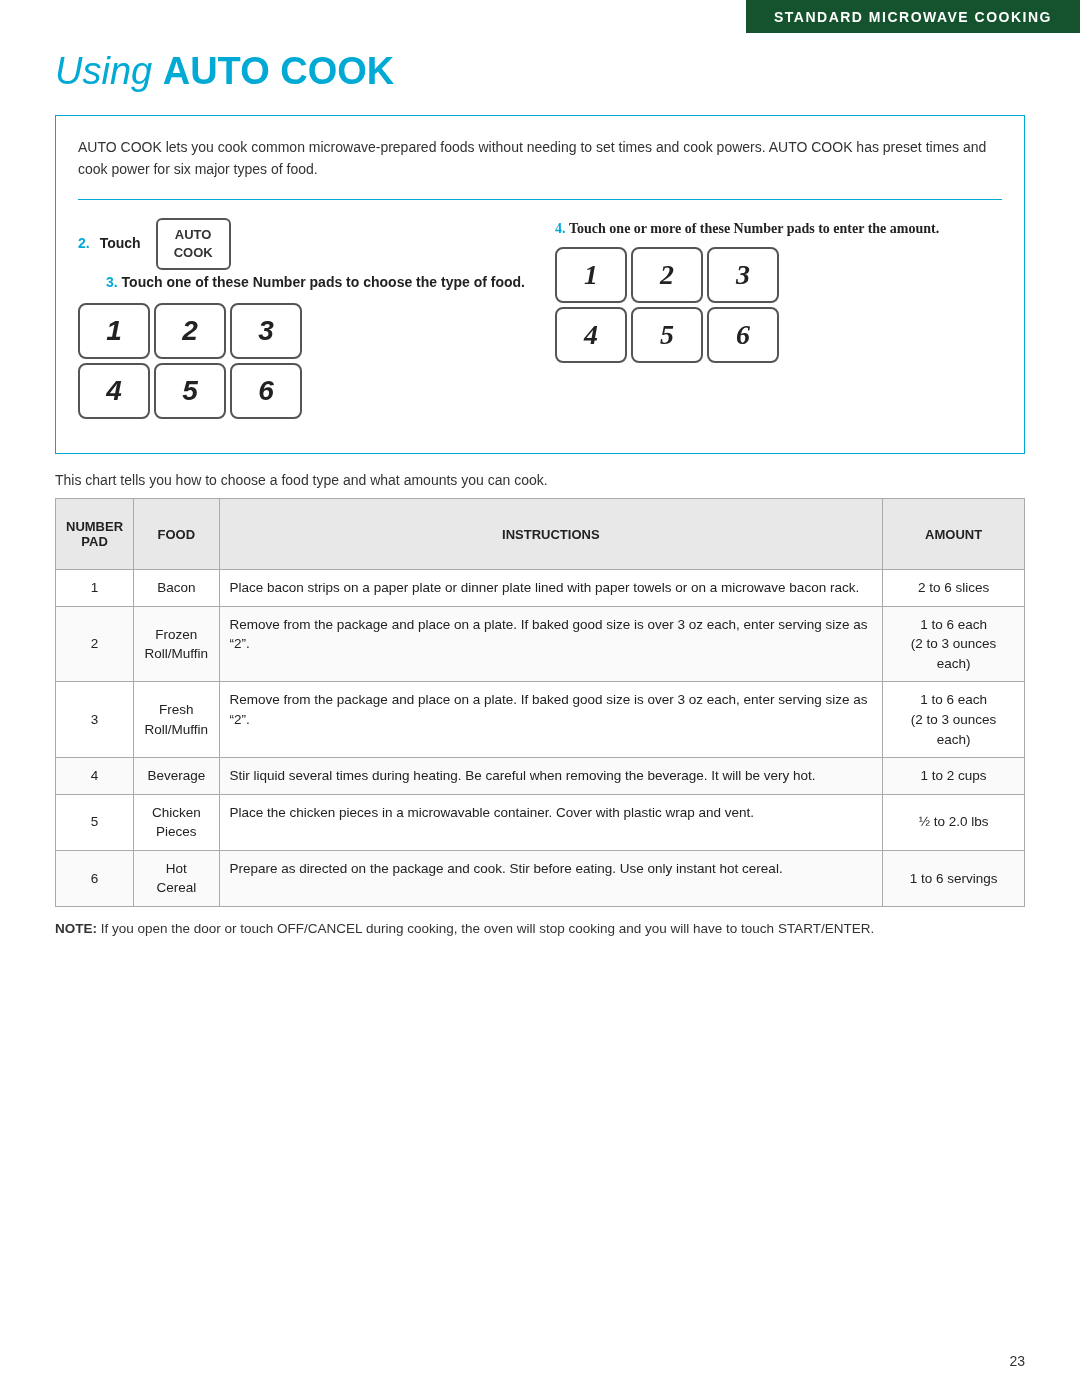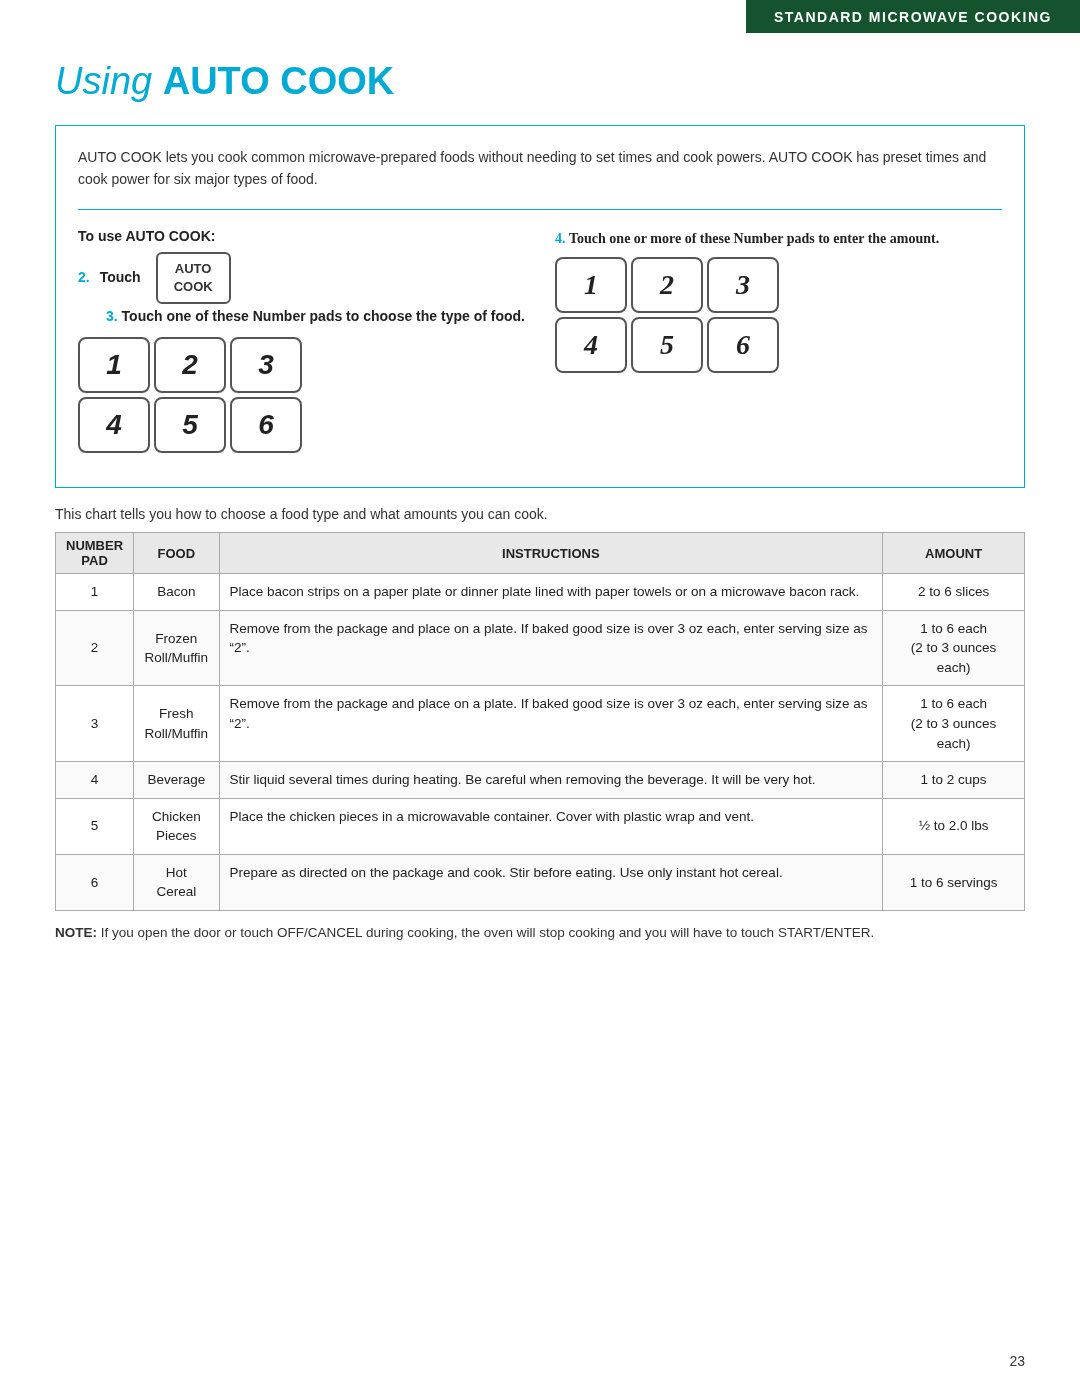--- a/index.html
+++ b/index.html
@@ -30,21 +30,20 @@
     }
 
     
     .main-content {
       padding: 55px 55px 55px 55px;
       padding-top: 50px;
     }
 
     
     .page-title {
-      margin-top: 10px;
       margin-bottom: 22px;
       font-size: 38px;
       font-weight: 400;
       color: #00aad4;
     }
     .page-title .using-text {
       font-style: italic;
       font-weight: 400;
     }
     .page-title .auto-cook-text {
@@ -182,21 +181,21 @@
     
     .data-table {
       width: 100%;
       border-collapse: collapse;
       border: 1.5px solid #aaa;
       font-size: 13.5px;
     }
     .data-table th {
       background: #e8e8e8;
       border: 1px solid #aaa;
-      padding: 5px 10px;
+      padding: 20px 10px;
       text-align: left;
       font-weight: 700;
       font-size: 13px;
       text-transform: uppercase;
     }
     .data-table th.center {
       text-align: center;
     }
     .data-table td {
       border: 1px solid #aaa;
@@ -251,21 +250,20 @@
 
     <div class="intro-top">
       <div class="intro-left">AUTO COOK lets you cook common microwave-prepared foods without needing to set times and cook powers. AUTO COOK has preset times and cook power for six major types of food.</div>
     </div>
 
     <hr class="intro-divider">
 
     <div class="steps-area">
 
       <div class="steps-left">
-        <div class="to-use-heading">To use AUTO COOK:</div>
 
 
         <div class="step step-inline">
           <span class="step-number">2.</span>
           <span class="step-text">Touch</span>
           <div class="auto-cook-btn">
             <div>AUTO</div>
             <div>COOK</div>
           </div>
         </div>

